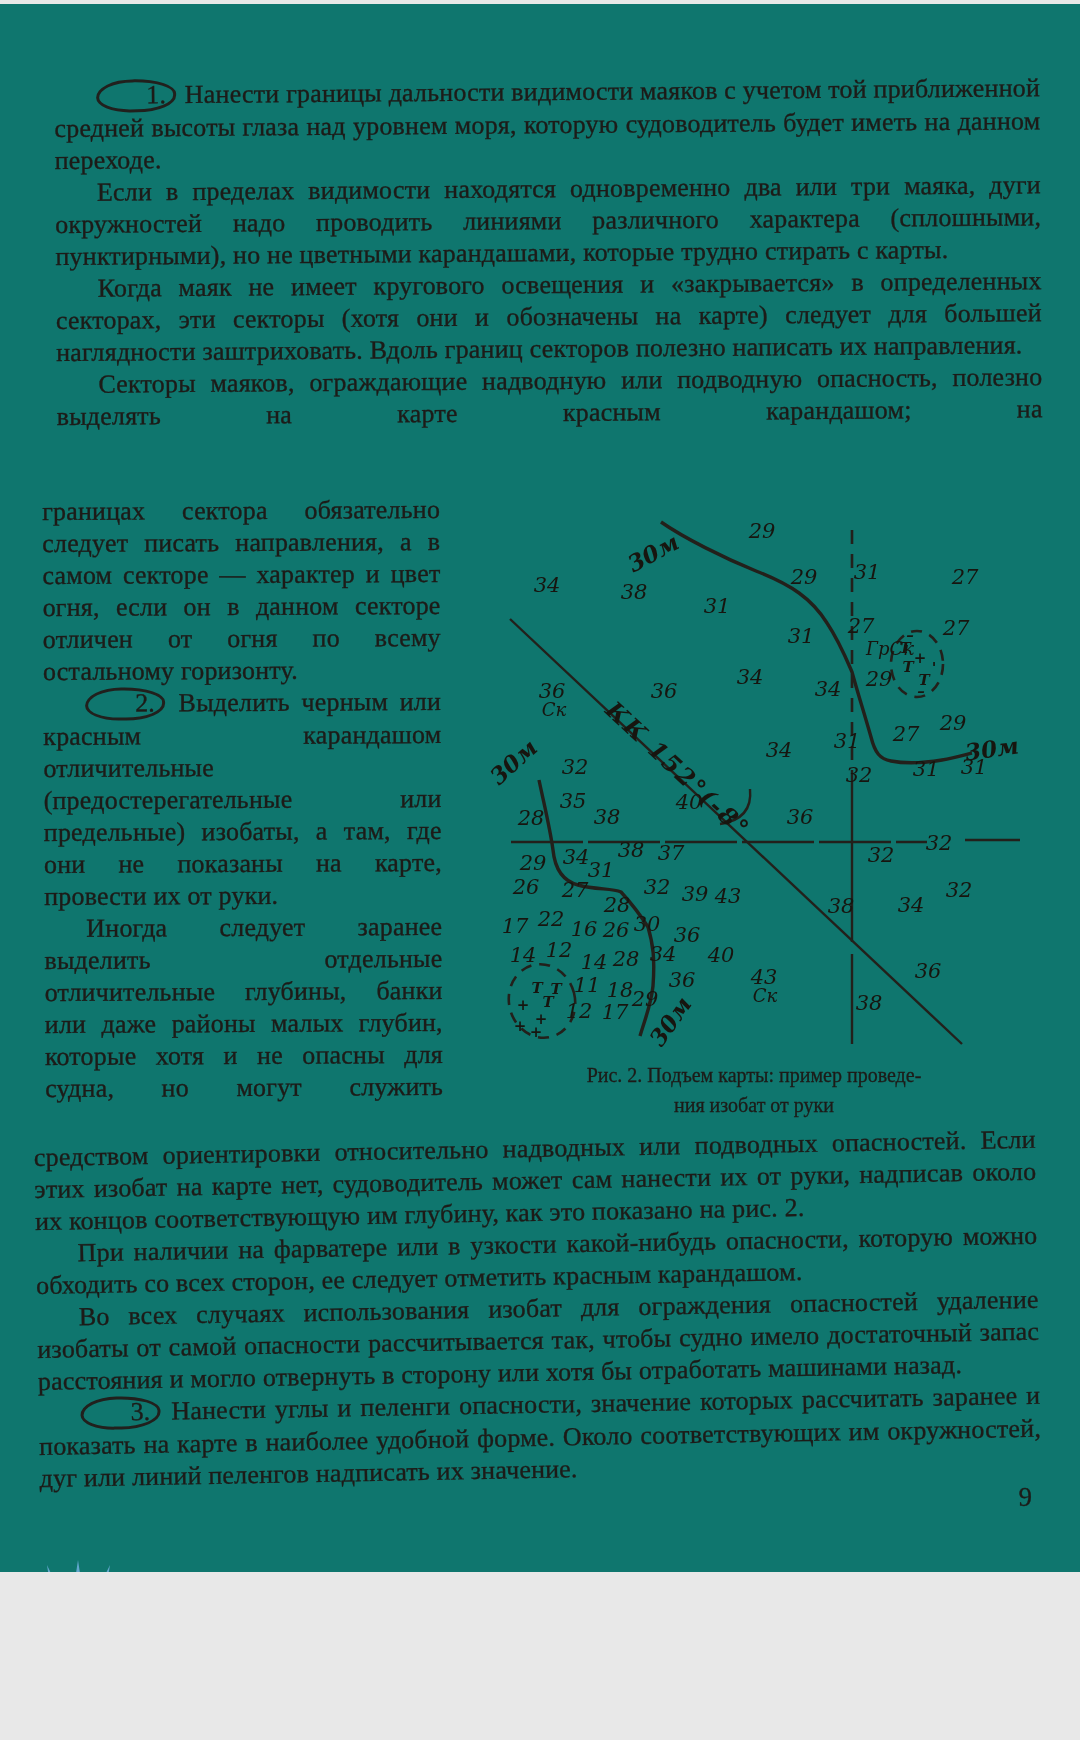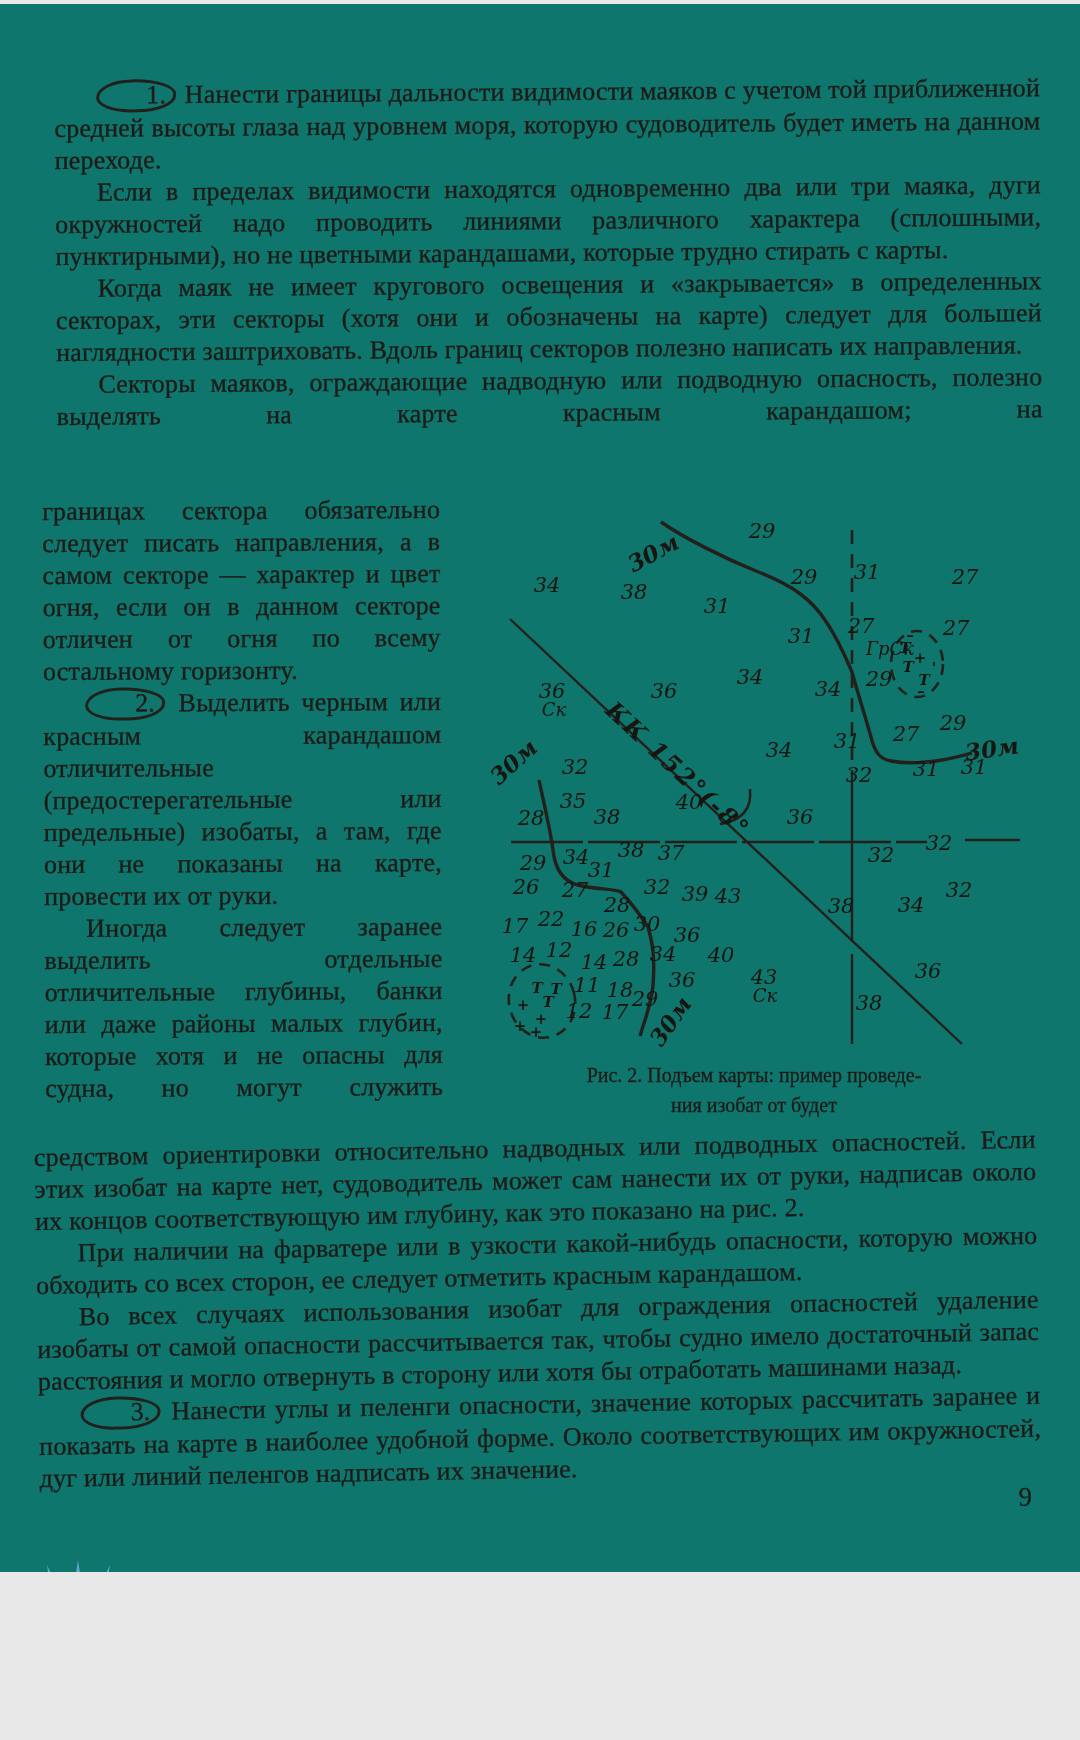--- a/index.html
+++ b/index.html
@@ -167,21 +167,21 @@
           <text transform="translate(112,522)" class="snd mark">Т</text>
           <text transform="translate(104,535)" class="snd mark">Т</text>
           <text transform="translate(79,538)" class="snd mark">+</text>
           <text transform="translate(97,552)" class="snd mark">+</text>
           <text transform="translate(76,559)" class="snd mark">+</text>
           <text transform="translate(92,565)" class="snd mark">+</text>
         </g>
     </svg>
     <figcaption>
       <div>Рис. 2. Подъем карты: пример проведе-</div>
-      <div>ния изобат от будет</div>
+      <div>ния изобат от руки</div>
     </figcaption>
   </figure>
 
   <div class="tblock bottom-block">
       <p class="noindent">средством ориентировки относительно надводных или подводных опасностей. Если этих изобат на карте нет, судоводитель может сам нанести их от руки, надписав около их концов соответствующую им глубину, как это показано на рис. 2.</p>
       <p>При наличии на фарватере или в узкости какой-нибудь опасности, которую можно обходить со всех сторон, ее следует отметить красным карандашом.</p>
       <p>Во всех случаях использования изобат для ограждения опасностей удаление изобаты от самой опасности рассчитывается так, чтобы судно имело достаточный запас расстояния и могло отвернуть в сторону или хотя бы отработать машинами назад.</p>
       <p><span class="circled">3.</span>&nbsp;Нанести углы и пеленги опасности, значение которых рассчитать заранее и показать на карте в наиболее удобной форме. Около соответствующих им окружностей, дуг или линий пеленгов надписать их значение.</p>
     </div>
 

